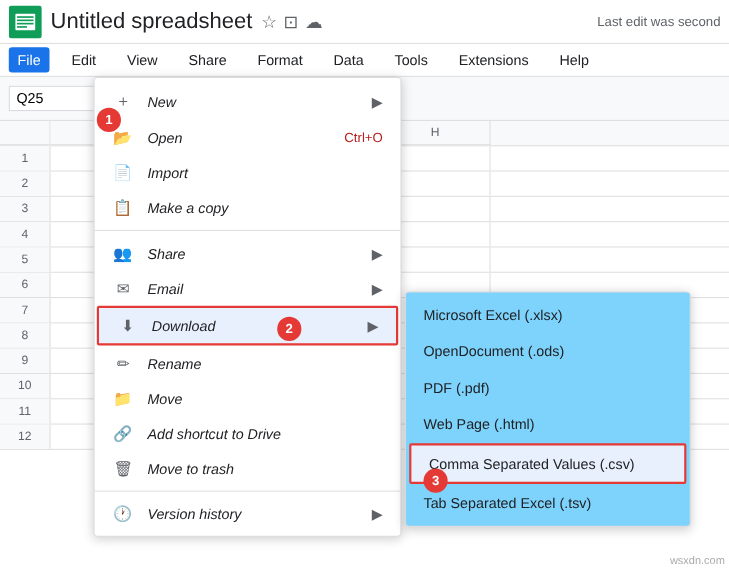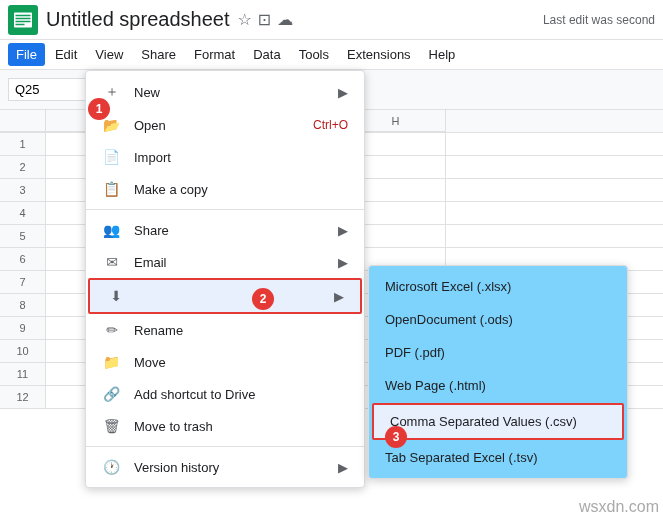--- a/index.html
+++ b/index.html
@@ -47,21 +47,21 @@
     }
 
     
     .menu-bar {
       display: flex;
       align-items: center;
       background: #fff;
       padding: 0 8px;
       height: 30px;
       border-bottom: 1px solid #e0e0e0;
-      gap: 2px;
+      gap: 12px;
     }
     .menu-item {
       padding: 4px 8px;
       font-size: 13px;
       color: #202124;
       cursor: pointer;
       border-radius: 3px;
     }
     .menu-item.file-active {
       background: #1a73e8;
@@ -197,20 +197,21 @@
     .dropdown-item .icon {
       width: 20px;
       margin-right: 12px;
       color: #5f6368;
       font-size: 14px;
       text-align: center;
       flex-shrink: 0;
     }
     .dropdown-item .label {
       flex: 1;
+      font-style: italic;
     }
     .dropdown-item .shortcut {
       color: #b91c1c;
       font-size: 12px;
       margin-left: auto;
     }
     .dropdown-item .arrow {
       color: #5f6368;
       margin-left: auto;
     }
@@ -265,21 +266,21 @@
     }
     .badge-1 { top: 98px; left: 88px; }
     .badge-2 { top: 288px; left: 252px; }
     .badge-3 { top: 426px; left: 385px; }
 
     
     .watermark {
       position: absolute;
       bottom: 4px;
       right: 4px;
-      font-size: 16px;
+      font-size: 10px;
       color: #aaa;
       z-index: 50;
     }
   </style>
 </head>
 <body>
 
 <div class="top-bar">
 
   <svg class="sheets-logo" viewBox="0 0 40 40">
@@ -448,20 +449,21 @@
   </div>
 
   <div class="dropdown-item">
     <span class="icon">✉</span>
     <span class="label">Email</span>
     <span class="arrow">▶</span>
   </div>
 
   <div class="dropdown-item highlighted">
     <span class="icon">⬇</span>
+    <span class="label">Download</span>
     <span class="arrow">▶</span>
   </div>
 
   <div class="dropdown-item">
     <span class="icon">✏</span>
     <span class="label">Rename</span>
   </div>
 
   <div class="dropdown-item">
     <span class="icon">📁</span>

